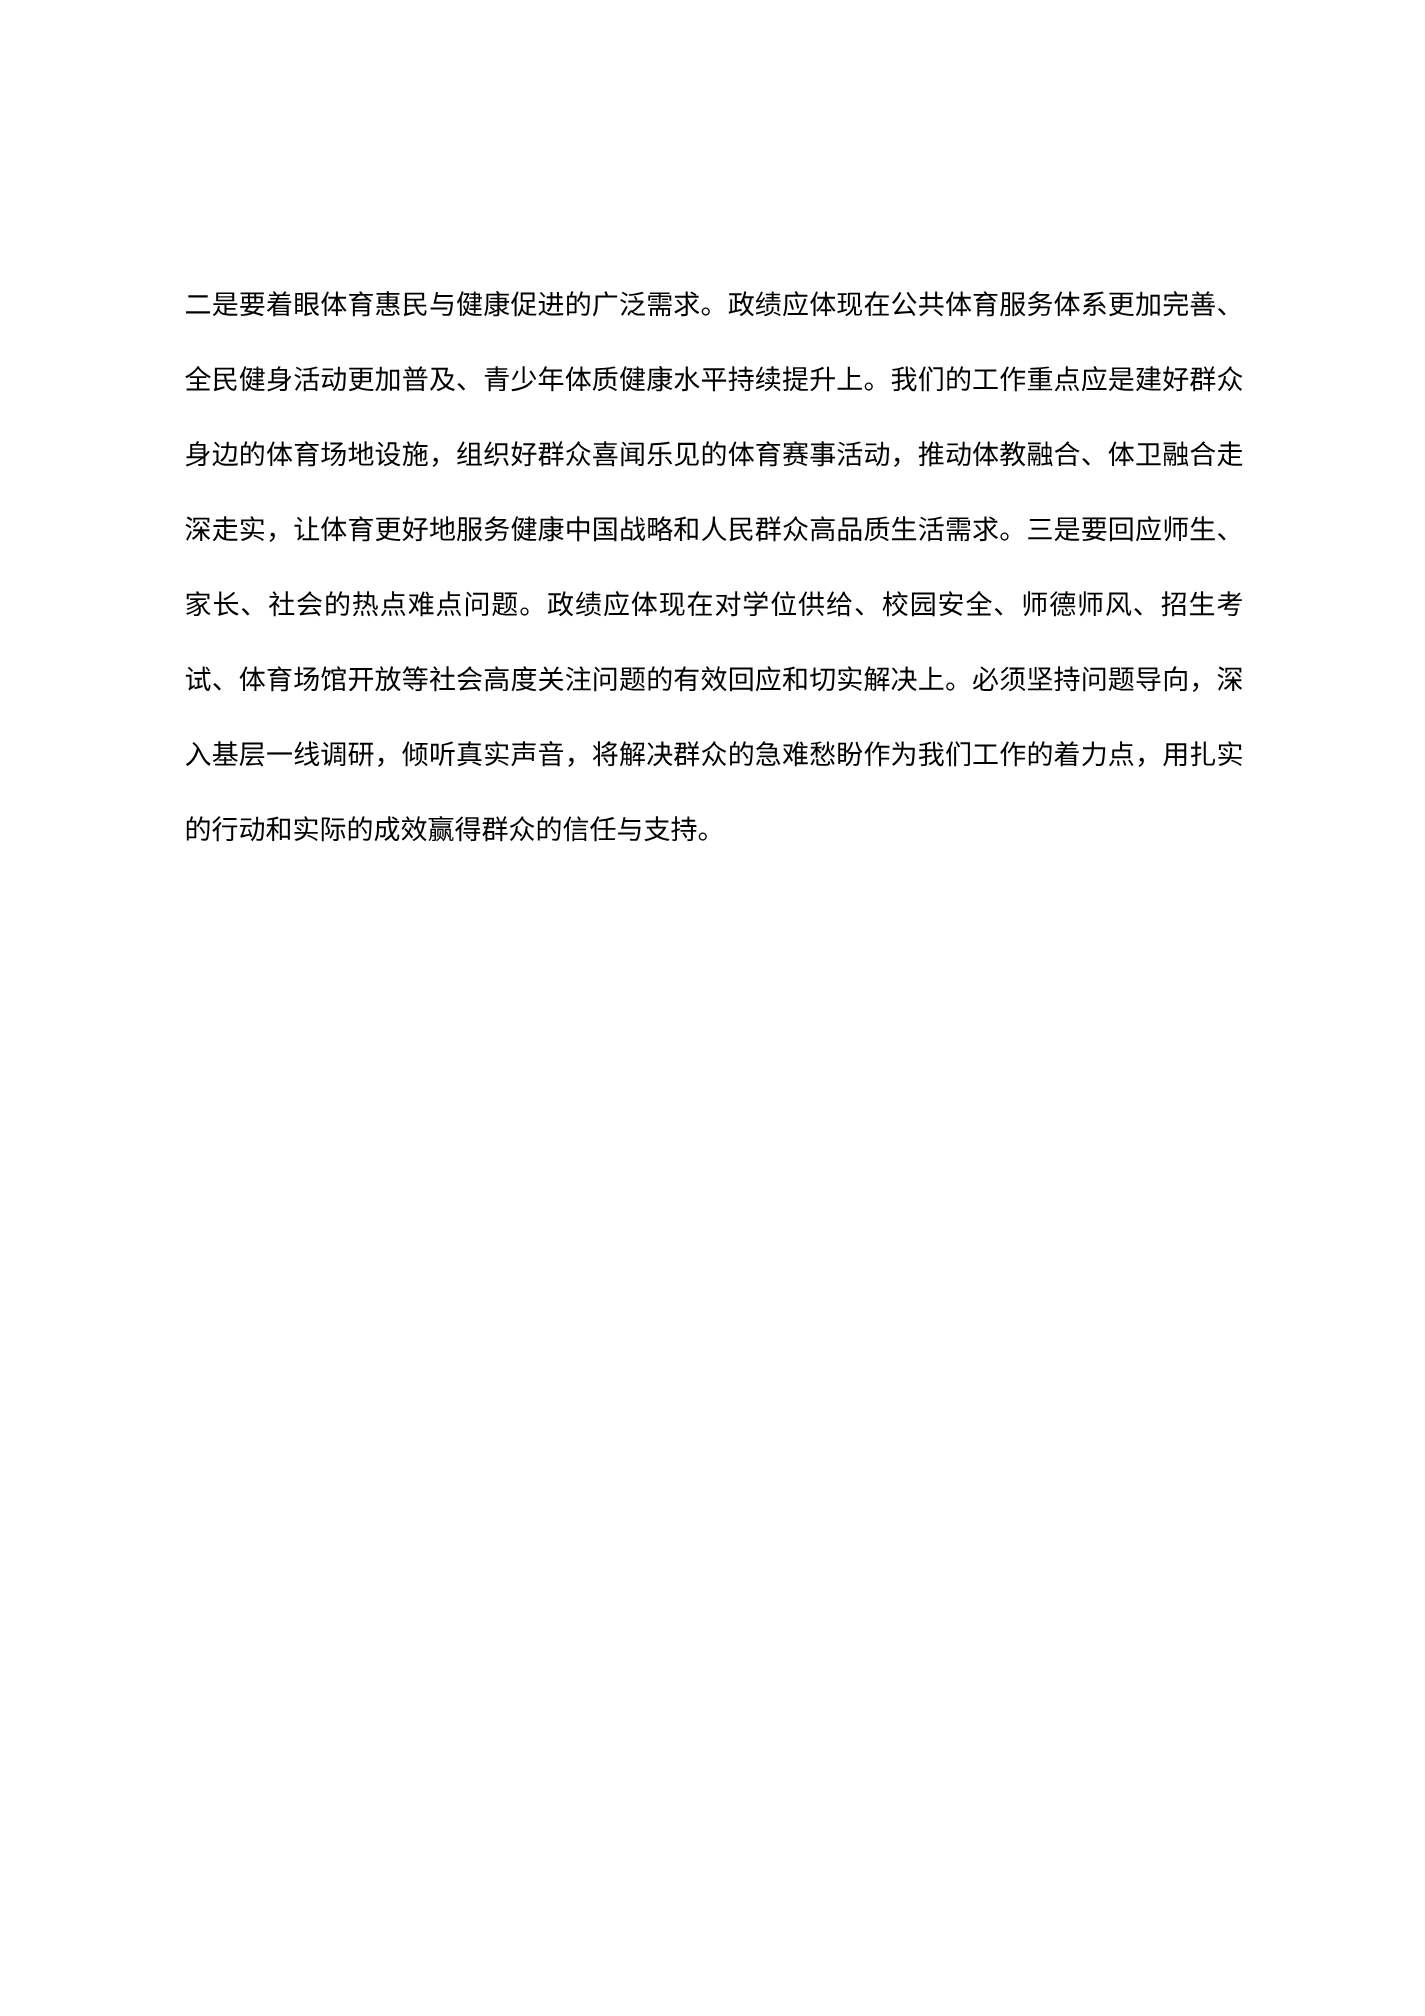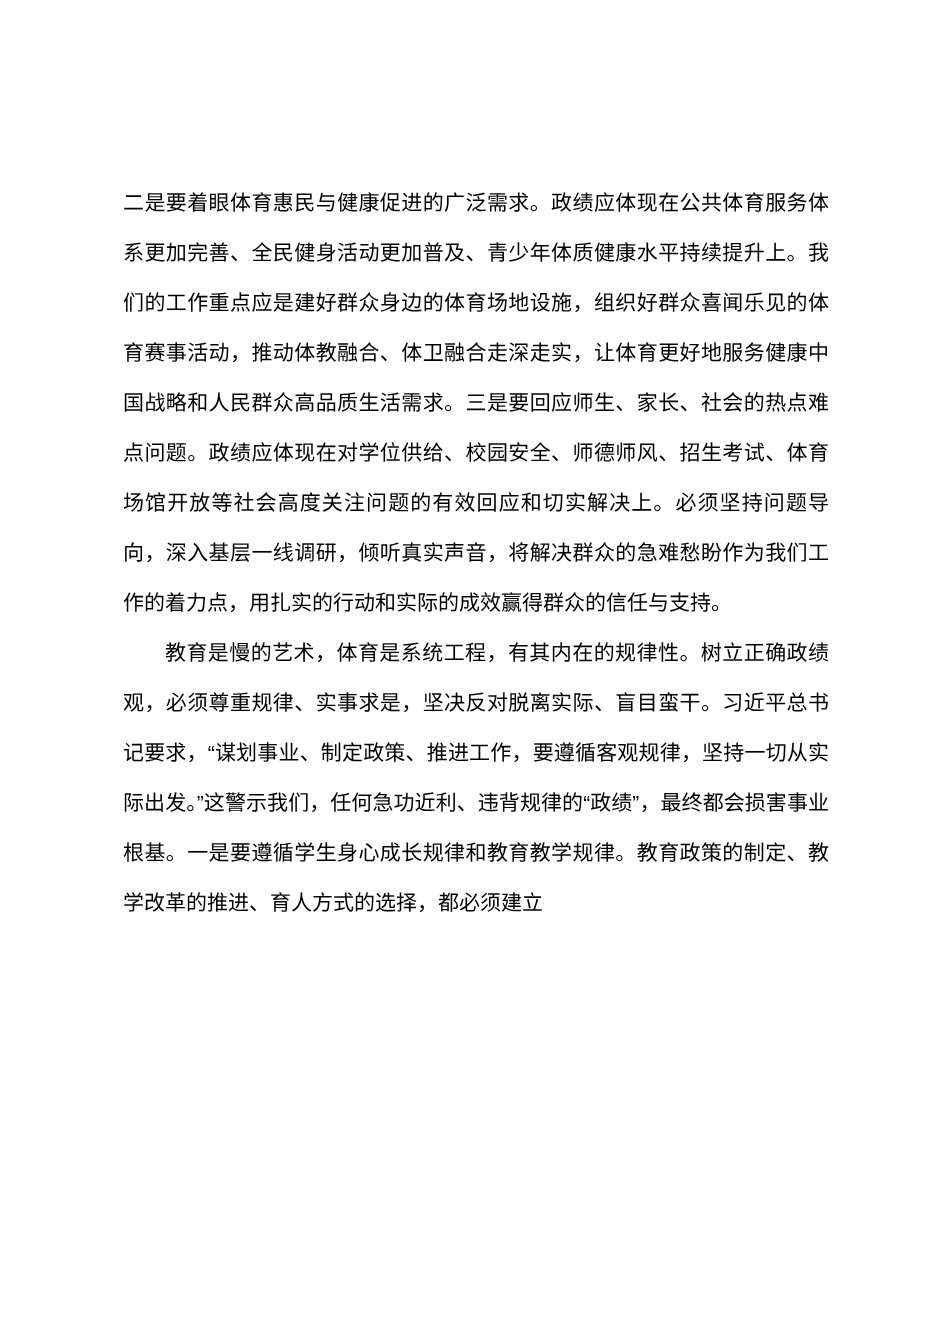--- a/index.html
+++ b/index.html
@@ -13,21 +13,21 @@
     height: 1344px;
     background: #ffffff;
     overflow: hidden;
   }
   .content {
     position: absolute;
     top: 178px;
     left: 123px;
     width: 706px;
     font-family: "Liberation Sans", "DejaVu Sans", sans-serif;
-    font-size: 21px;
+    font-size: 18px;
     line-height: 50px;
     color: #000000;
     font-weight: 500;
   }
   .content p {
     margin: 0;
     padding: 0;
     text-align: justify;
     text-justify: inter-character;
     word-break: break-all;
@@ -35,15 +35,14 @@
   .content p.indent {
     text-indent: 2em;
   }
 </style>
 </head>
 <body>
 
 <div class="page">
   <div class="content">
     <p>二是要着眼体育惠民与健康促进的广泛需求。政绩应体现在公共体育服务体系更加完善、全民健身活动更加普及、青少年体质健康水平持续提升上。我们的工作重点应是建好群众身边的体育场地设施，组织好群众喜闻乐见的体育赛事活动，推动体教融合、体卫融合走深走实，让体育更好地服务健康中国战略和人民群众高品质生活需求。三是要回应师生、家长、社会的热点难点问题。政绩应体现在对学位供给、校园安全、师德师风、招生考试、体育场馆开放等社会高度关注问题的有效回应和切实解决上。必须坚持问题导向，深入基层一线调研，倾听真实声音，将解决群众的急难愁盼作为我们工作的着力点，用扎实的行动和实际的成效赢得群众的信任与支持。</p>
-    <p class="indent">教育是慢的艺术，体育是系统工程，有其内在的规律性。树立正确政绩观，必须尊重规律、实事求是，坚决反对脱离实际、盲目蛮干。习近平总书记要求，“谋划事业、制定政策、推进工作，要遵循客观规律，坚持一切从实际出发。”这警示我们，任何急功近利、违背规律的“政绩”，最终都会损害事业根基。一是要遵循学生身心成长规律和教育教学规律。教育政策的制定、教学改革的推进、育人方式的选择，都必须建立</p>
   </div>
 </div>
 
 </body></html>

